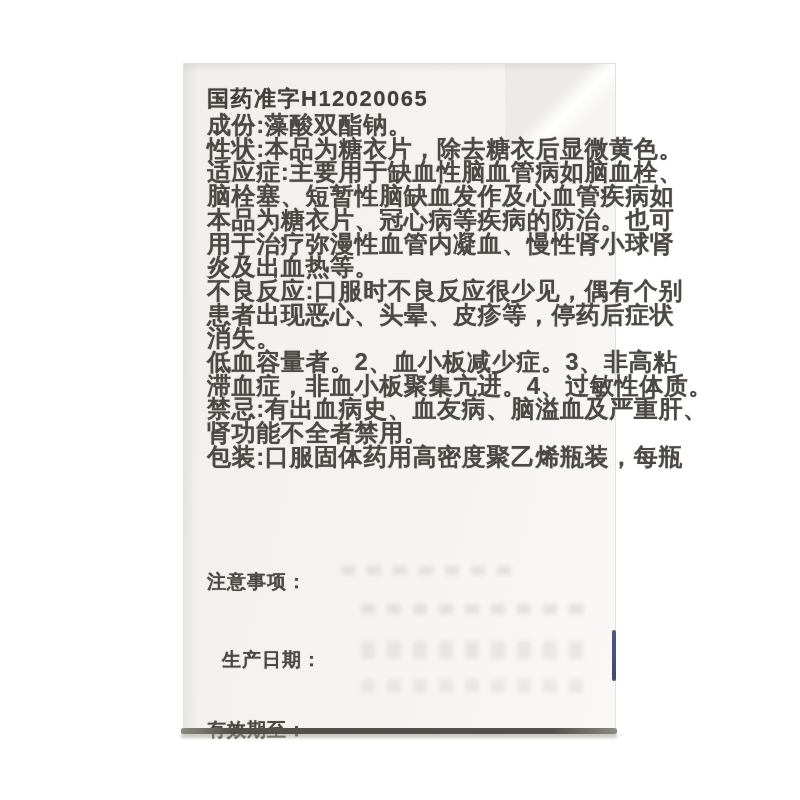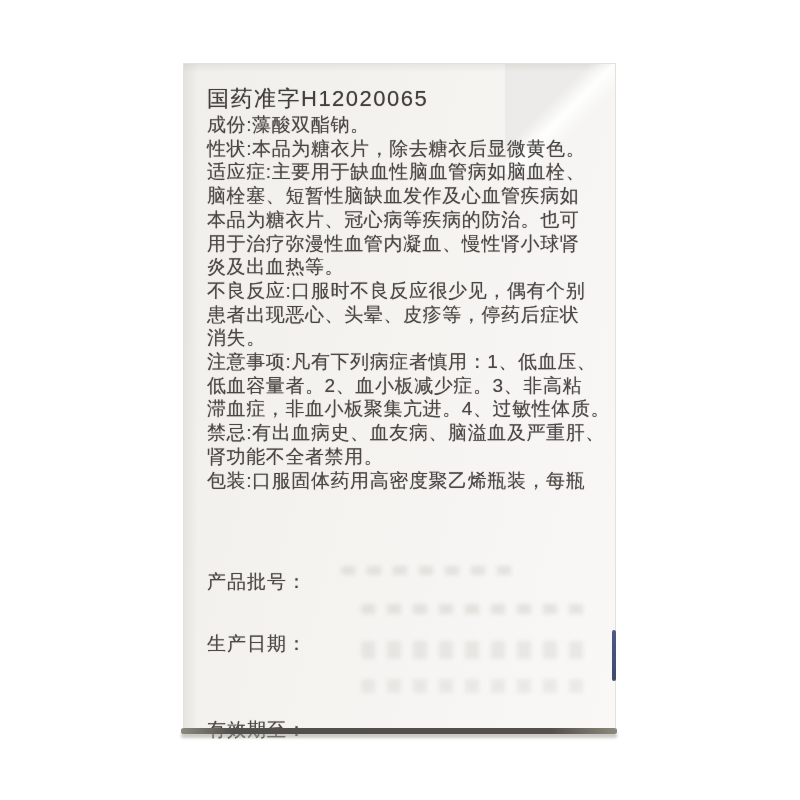--- a/index.html
+++ b/index.html
@@ -2,21 +2,21 @@
 <html><head>
 <meta charset="utf-8">
 <style>
   html,body{margin:0;padding:0;}
   body{
     width:800px;height:800px;
     background:#ffffff;
     font-family:"Liberation Sans","DejaVu Sans",sans-serif;
     overflow:hidden;
   }
-  .photo{position:relative;width:800px;height:800px;background:#ffffff;}
+  .photo{position:relative;width:800px;height:800px;background:#ffffff;font-weight:bold;}
 
   
   .box{
     position:absolute;left:183px;top:63px;width:433px;height:668px;
     background:linear-gradient(105deg,#f0efec 0%,#f4f3f0 45%,#f7f6f4 80%,#f9f8f6 100%);
     border:1px solid #e3e1dc;
     box-sizing:border-box;
   }
   
   .crease{
@@ -52,34 +52,34 @@
   
   .approval{
     position:absolute;left:23px;top:20px;
     font-size:22px;letter-spacing:1.5px;
     color:#43403b;
     text-shadow:0 0 1px rgba(67,64,59,0.55);
     white-space:nowrap;
   }
   .body-text{
     position:absolute;left:23px;top:49px;width:398px;
-    font-size:19px;line-height:23.7px;letter-spacing:0.6px;
+    font-size:24px;line-height:23.7px;letter-spacing:0.6px;
     color:#4c4844;
     text-shadow:0 0 1px rgba(76,72,68,0.5);
   }
   .line{white-space:nowrap;}
   .field{
     position:absolute;left:23px;
     font-size:19px;letter-spacing:1px;
     color:#4c4844;
     text-shadow:0 0 1px rgba(76,72,68,0.5);
     white-space:nowrap;
   }
   .field-batch{top:505px;}
-  .field-mfg{top:567px;}
+  .field-mfg{top:583px;margin-left:15px;}
   .field-exp{top:653px;}
 
   
   .smudge{
     position:absolute;
     background:repeating-linear-gradient(90deg,
       rgba(186,183,174,0.30) 0 14px,rgba(186,183,174,0) 14px 26px);
     filter:blur(2px);
     border-radius:4px;
     pointer-events:none;
@@ -105,29 +105,28 @@
       <div class="line">成份:藻酸双酯钠。</div>
       <div class="line">性状:本品为糖衣片，除去糖衣后显微黄色。</div>
       <div class="line">适应症:主要用于缺血性脑血管病如脑血栓、</div>
       <div class="line">脑栓塞、短暂性脑缺血发作及心血管疾病如</div>
       <div class="line">本品为糖衣片、冠心病等疾病的防治。也可</div>
       <div class="line">用于治疗弥漫性血管内凝血、慢性肾小球肾</div>
       <div class="line">炎及出血热等。</div>
       <div class="line">不良反应:口服时不良反应很少见，偶有个别</div>
       <div class="line">患者出现恶心、头晕、皮疹等，停药后症状</div>
       <div class="line">消失。</div>
-      <div class="line">注意事项:凡有下列病症者慎用：1、低血压、</div>
       <div class="line">低血容量者。2、血小板减少症。3、非高粘</div>
       <div class="line">滞血症，非血小板聚集亢进。4、过敏性体质。</div>
       <div class="line">禁忌:有出血病史、血友病、脑溢血及严重肝、</div>
       <div class="line">肾功能不全者禁用。</div>
       <div class="line">包装:口服固体药用高密度聚乙烯瓶装，每瓶</div>
     </div>
 
-    <div class="field field-batch">产品批号：</div>
+    <div class="field field-batch">注意事项：</div>
     <div class="field field-mfg">生产日期：</div>
     <div class="field field-exp">有效期至：</div>
 
     <div class="smudge s1"></div>
     <div class="smudge s2"></div>
     <div class="smudge s3"></div>
     <div class="smudge s4"></div>
 
     <div class="blue-strip" style="background: linear-gradient(rgb(78, 90, 130), rgb(62, 74, 110));"></div>
     <div class="bottom-line"></div>

